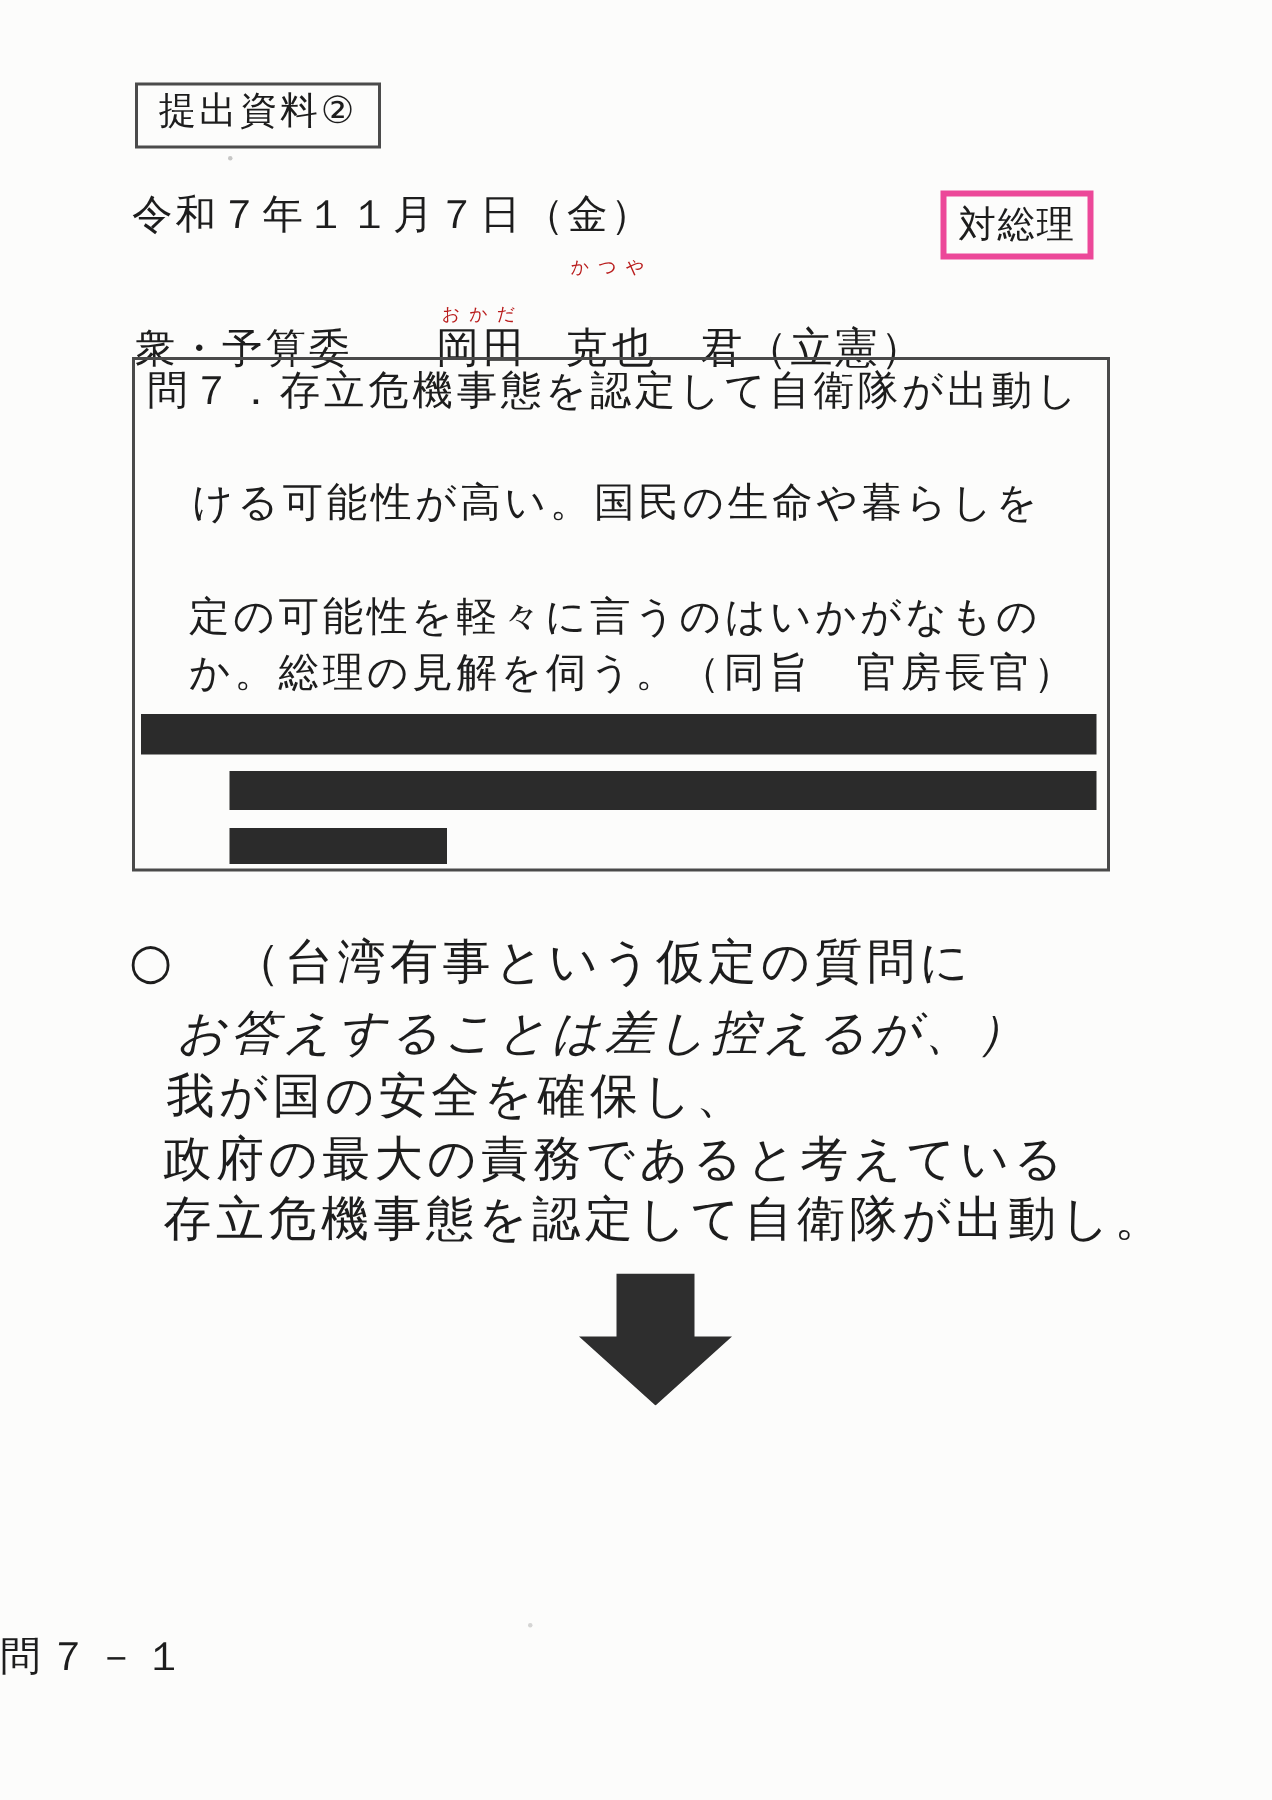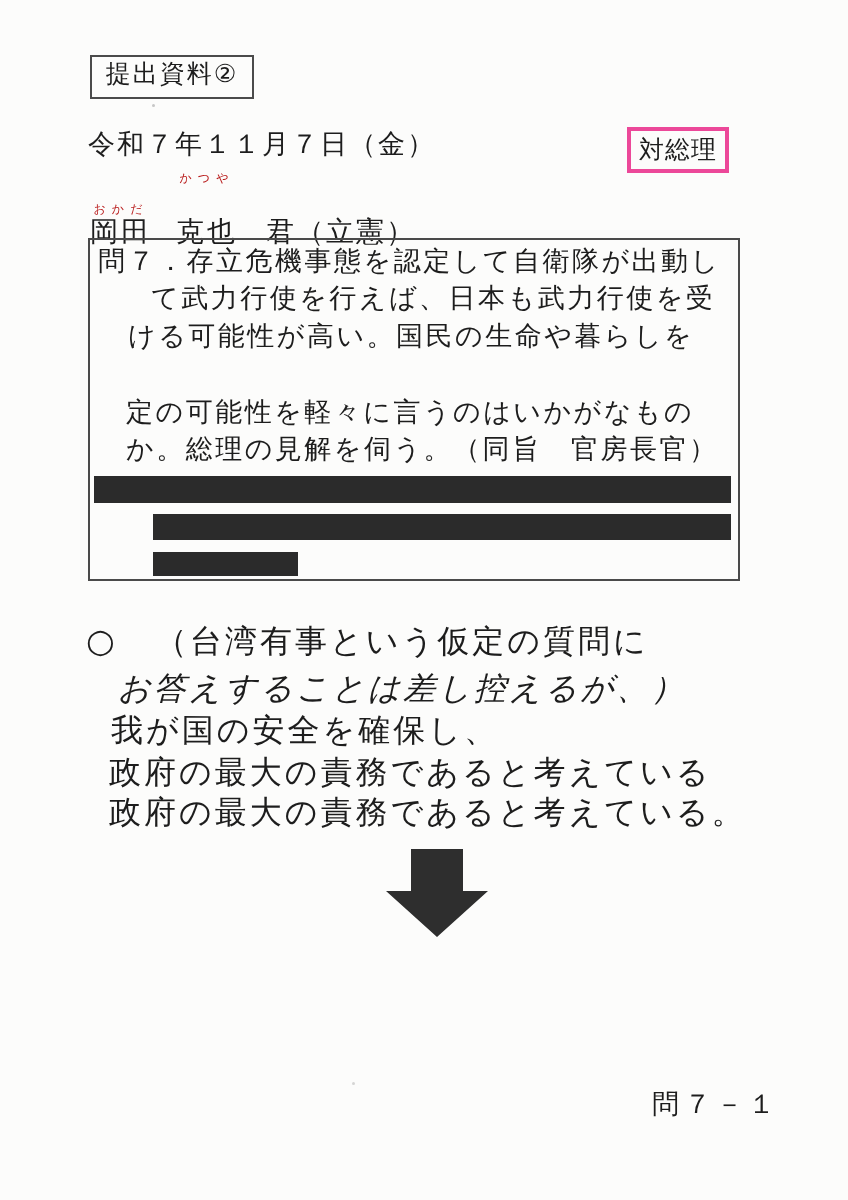--- a/index.html
+++ b/index.html
@@ -85,21 +85,21 @@
   .a3{left:109px;top:752px;}
   .a4{left:109px;top:792px;}
   
   .down-arrow{
     position:absolute;left:386px;top:849px;
     width:102px;height:88px;
   }
   
   .page-footer{
     position:absolute;left:0;top:1086px;width:780px;
-    text-align:right;
+    text-align:left;
     font-size:27px;letter-spacing:5px;
   }
   
   .speck{position:absolute;background:#9a9a9a;border-radius:50%;}
   .s0{left:152px;top:104px;width:3px;height:3px;opacity:.55;}
   .s1{left:352px;top:1082px;width:3px;height:3px;opacity:.4;}
 </style>
 </head>
 <body>
 
@@ -109,48 +109,48 @@
     <span>提出資料②</span>
   </div>
 
   <div class="date-line">令和７年１１月７日（金）</div>
 
   <div class="addressee">
     <span>対総理</span>
   </div>
 
   <div class="committee-row">
+    <span class="committee-label">衆・予算委</span>
     <span class="furi name-gap1">
       <span class="kana">おかだ</span>
       <span class="base">岡田</span>
     </span>
     <span class="furi name-gap2">
       <span class="kana">かつや</span>
       <span class="base">克也</span>
     </span>
     <span class="name-suffix">君（立憲）</span>
   </div>
 
   <div class="question-box">
     <div class="q-line q0">問７．存立危機事態を認定して自衛隊が出動し</div>
-    <div class="q-line q1">て武力行使を行えば、日本も武力行使を受</div>
     <div class="q-line q2">ける可能性が高い。国民の生命や暮らしを</div>
     <div class="q-line q4">定の可能性を軽々に言うのはいかがなもの</div>
     <div class="q-line q5">か。総理の見解を伺う。（同旨　官房長官）</div>
     <div class="redaction r0"></div>
     <div class="redaction r1"></div>
     <div class="redaction r2"></div>
   </div>
 
   <div class="answer-bullet">○</div>
   <div class="a-line a0">（台湾有事という仮定の質問に</div>
   <div class="a-line a1">お答えすることは差し控えるが、）</div>
   <div class="a-line a2">我が国の安全を確保し、</div>
   <div class="a-line a3">政府の最大の責務であると考えている</div>
-  <div class="a-line a4">政府の最大の責務であると考えている。</div>
+  <div class="a-line a4">存立危機事態を認定して自衛隊が出動し。</div>
 
   <svg class="down-arrow" viewBox="0 0 102 88" xmlns="http://www.w3.org/2000/svg">
     <polygon points="25,0 77,0 77,42 102,42 51,88 0,42 25,42" fill="#2e2e2e"></polygon>
   </svg>
 
   <div class="page-footer">問７－１</div>
 
   <div class="speck s0"></div>
   <div class="speck s1"></div>
 

